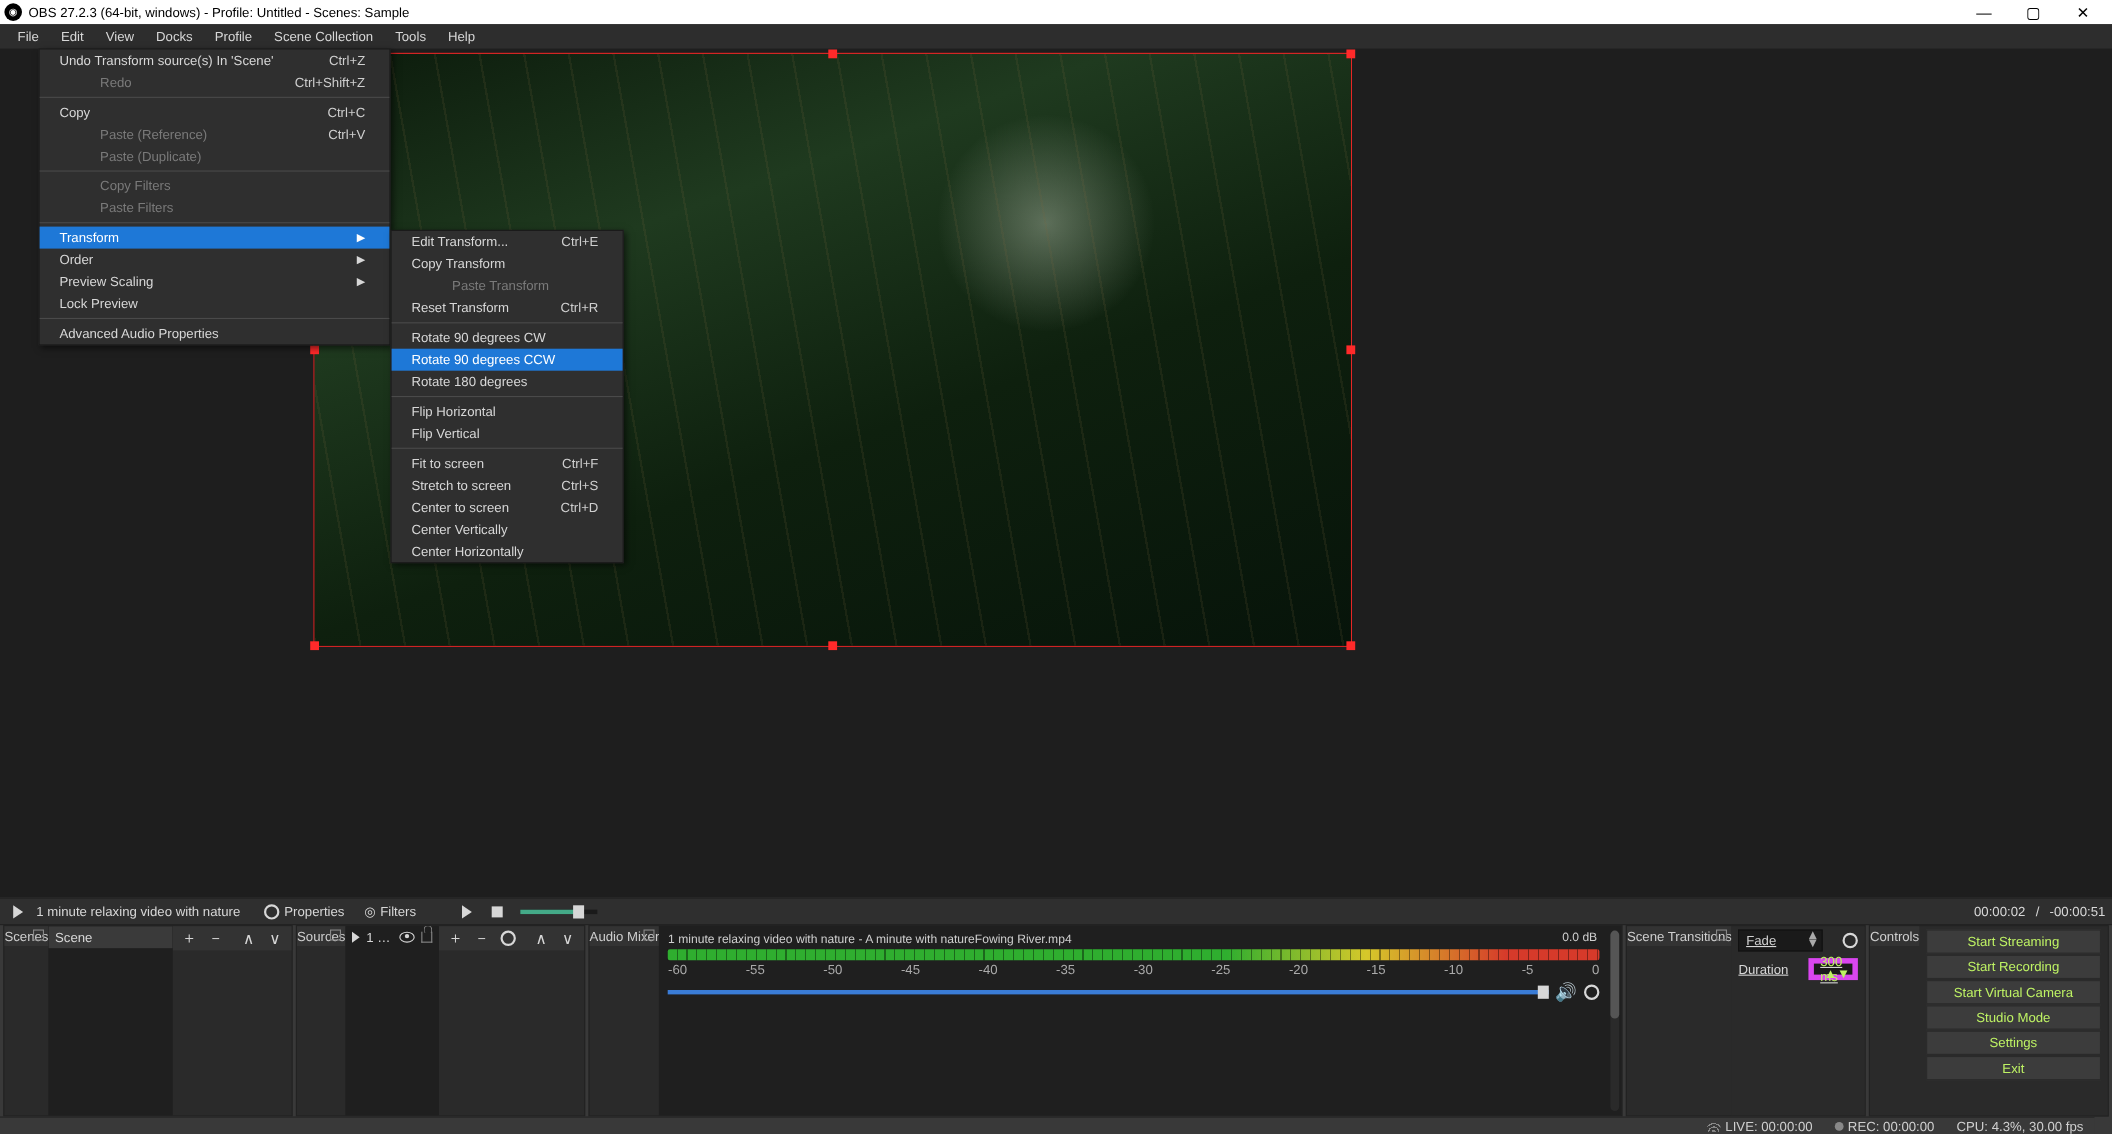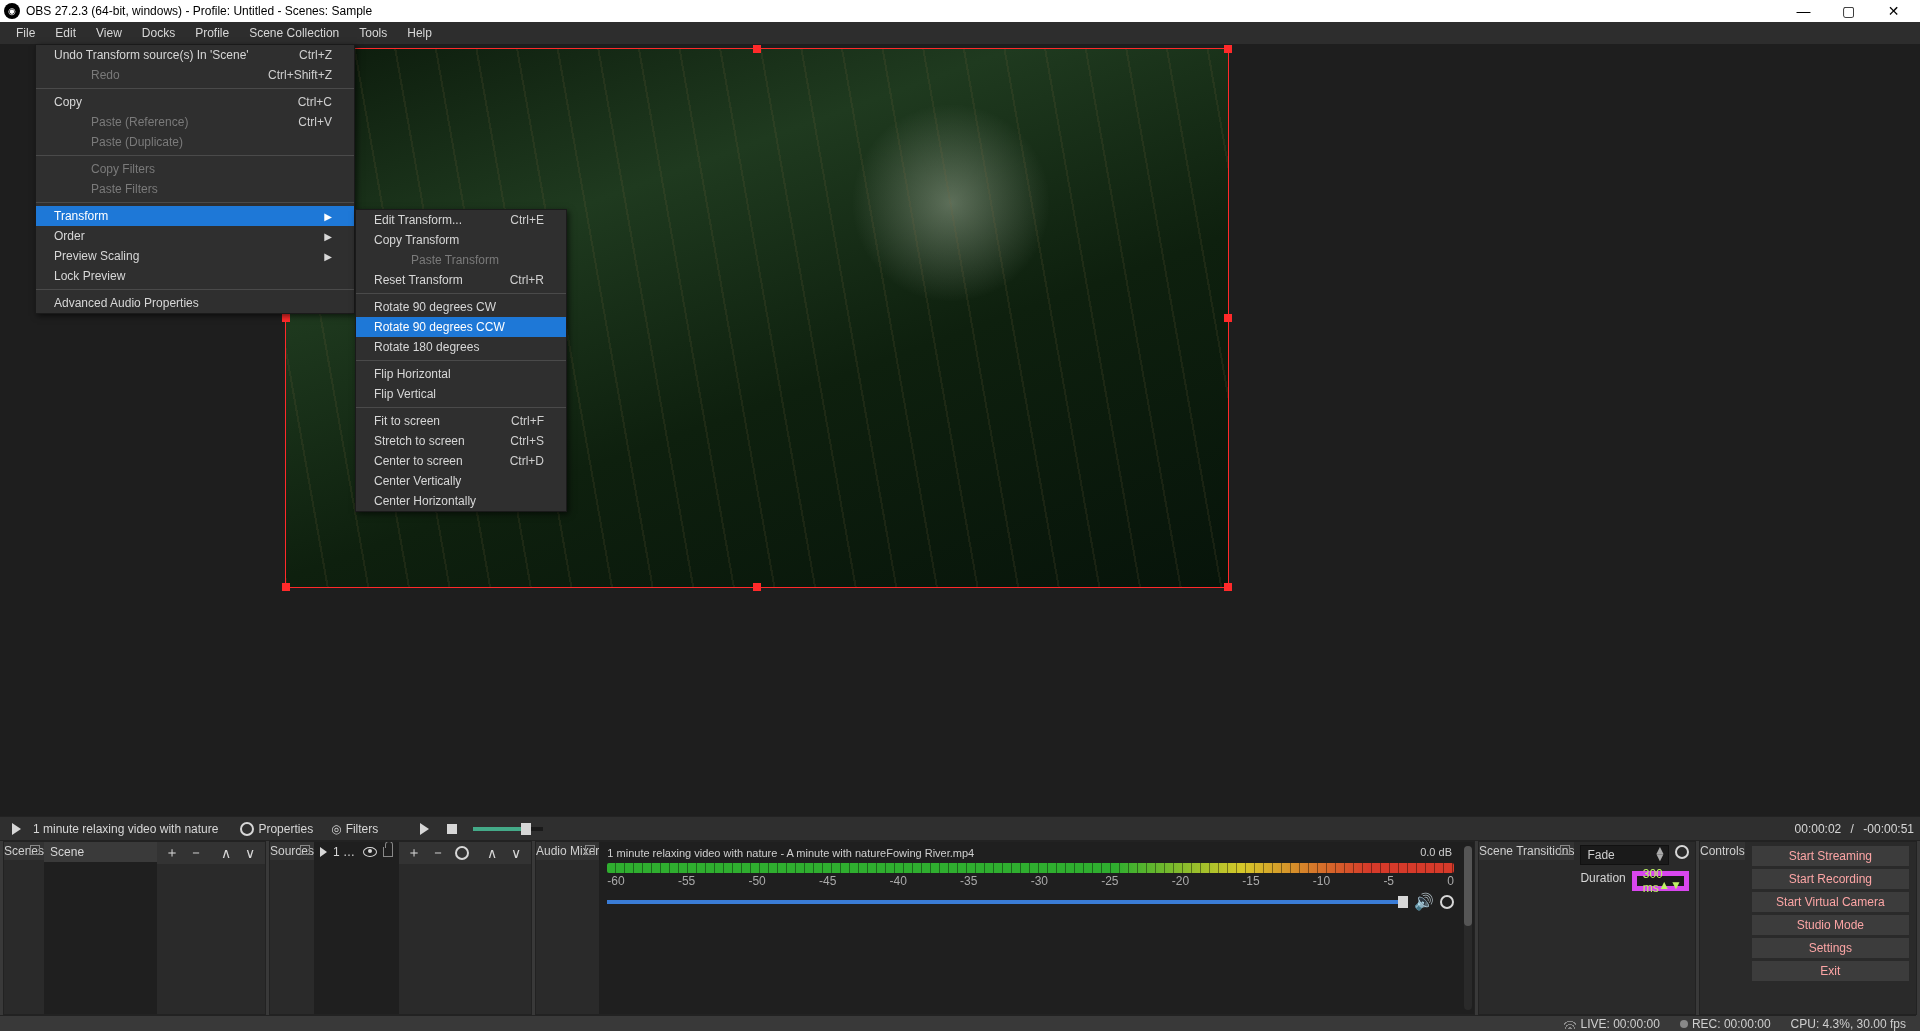--- a/index.html
+++ b/index.html
@@ -69,30 +69,30 @@
   .mixer-db{position:absolute;right:22px;top:4px;font-size:11px;color:#cfcfcf;}
   .meter{height:10px;background:linear-gradient(90deg,#2fae2f 0%,#2fae2f 60%,#d6c82a 75%,#d63a2a 90%);margin-top:3px;position:relative;border-radius:2px;}
   .meter::after{content:"";position:absolute;inset:0;background:repeating-linear-gradient(90deg,transparent 0 8px,rgba(0,0,0,.4) 8px 9px);}
   .ticks{display:flex;justify-content:space-between;font-size:9px;color:#aaa;margin-top:1px;}
   .vol-row{display:flex;align-items:center;gap:6px;margin-top:4px;}
   .vol-slider{flex:1;height:4px;background:#555;position:relative;}
   .vol-slider .thumb{position:absolute;right:0;top:-4px;width:10px;height:12px;background:#d7d7d7;}
   .vol-slider .fill{height:100%;width:100%;background:#3a7cd6;}
 
   
-  .strans .row{display:flex;align-items:flex-start;gap:6px;padding:3px 6px;}
+  .strans .row{display:flex;align-items:center;gap:18px;padding:3px 6px;text-decoration:underline;}
   .combo{flex:1;height:20px;background:#1a1a1a;border:1px solid #111;display:flex;align-items:center;padding:0 6px;color:#cfcfcf;position:relative;}
   .combo .updown{position:absolute;right:2px;top:1px;display:flex;flex-direction:column;font-size:7px;line-height:7px;color:#aaa;}
   .numbox{width:140px;height:20px;background:#1a1a1a;border:5px solid #d946ef;padding:0 6px;display:flex;align-items:center;color:#bef264;position:relative;}
 
   
-  .controls .cbtn{height:22px;margin:1px 6px;background:#3c3c3c;border:1px solid #2a2a2a;display:flex;align-items:center;justify-content:center;color:#fca5a5;}
-
-  
-  .statusbar{position:absolute;left:0;right:4px;bottom:0;height:16px;background:#393939;display:flex;align-items:center;justify-content:flex-end;gap:20px;padding:0 10px;font-size:11px;color:#cfcfcf;border-top:1px solid #222;}
+  .controls .cbtn{height:22px;margin:1px 6px;background:#3c3c3c;border:1px solid #2a2a2a;display:flex;align-items:center;justify-content:center;color:#bef264;}
+
+  
+  .statusbar{position:absolute;left:0;right:16px;bottom:0;height:16px;background:#393939;display:flex;align-items:center;justify-content:flex-end;gap:20px;padding:0 10px;font-size:11px;color:#cfcfcf;border-top:1px solid #222;}
   .dot{width:8px;height:8px;border-radius:50%;background:#888;display:inline-block;margin-right:4px;vertical-align:middle;}
   .sig{width:12px;height:10px;display:inline-block;background:
     radial-gradient(circle at 50% 100%,#888 0 2px,transparent 2px),
     radial-gradient(circle at 50% 100%,transparent 0 4px,#888 4px 5px,transparent 5px),
     radial-gradient(circle at 50% 100%,transparent 0 7px,#888 7px 8px,transparent 8px);
     vertical-align:middle;margin-right:4px;}
 
   .scrollbar{position:absolute;right:2px;top:4px;bottom:4px;width:8px;background:#2a2a2a;border-radius:4px;}
   .scrollbar .sthumb{position:absolute;left:0;right:0;top:0;height:80px;background:#555;border-radius:4px;}
 </style>

